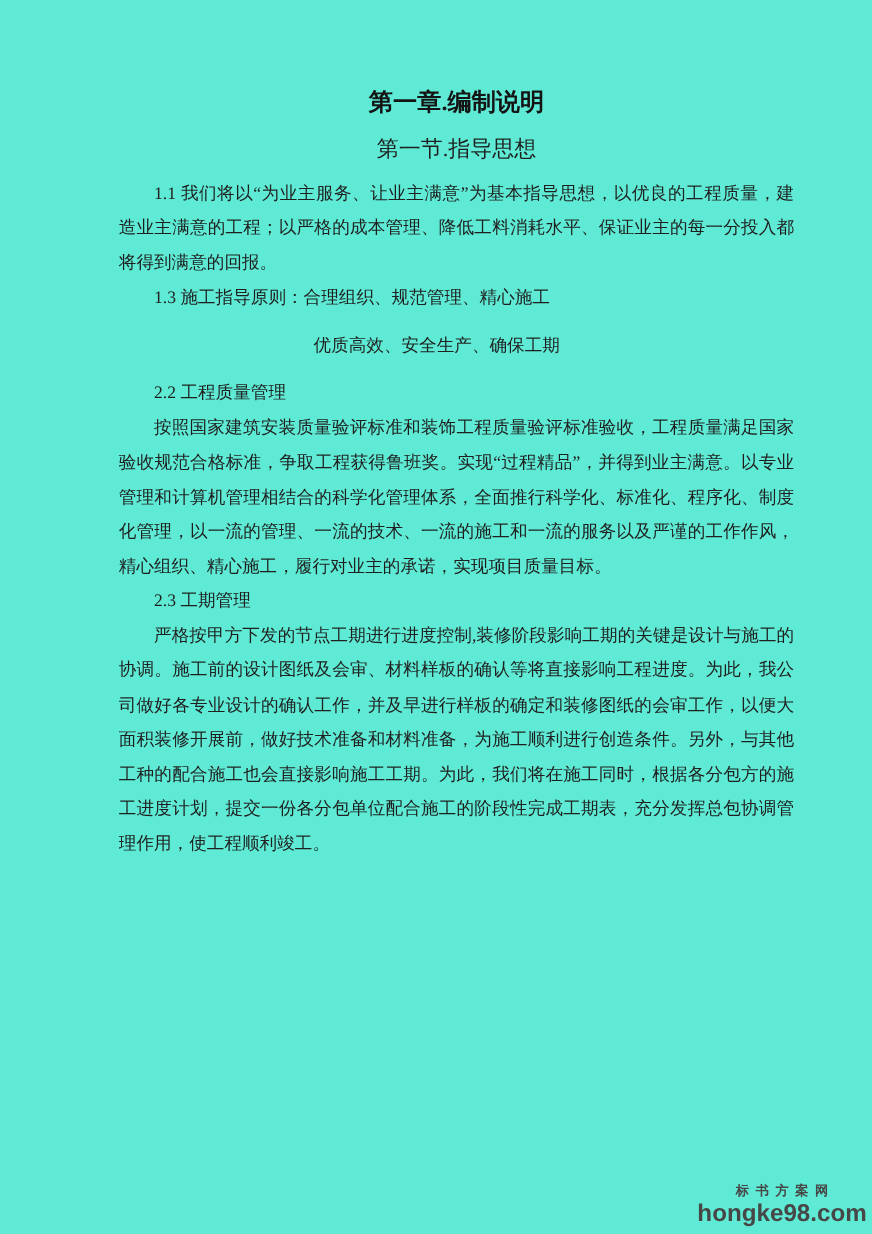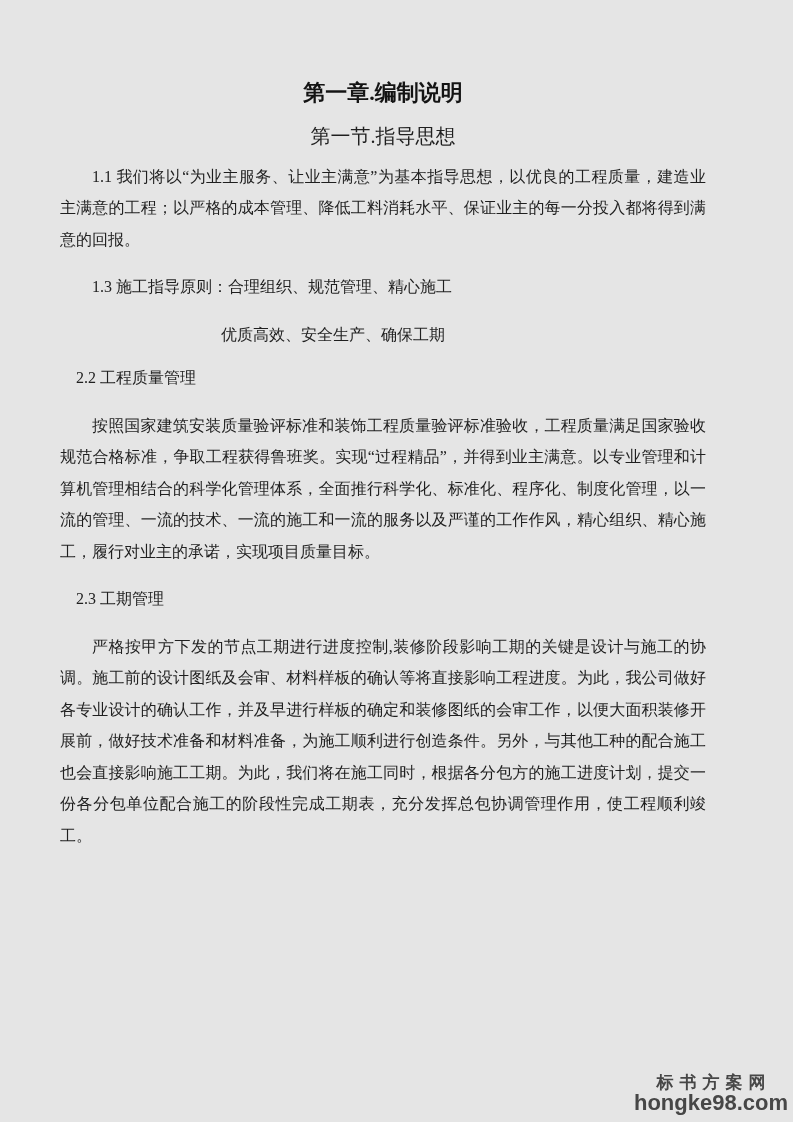--- a/index.html
+++ b/index.html
@@ -5,44 +5,44 @@
   html, body {
     margin: 0;
     padding: 0;
     background: #ffffff;
   }
   .page {
     position: relative;
     width: 793px;
     height: 1122px;
     margin: 0 auto;
-    background: #e5e5e5;
+    background: #5eead4;
     box-sizing: border-box;
-    padding: 78px 71px 0 44px;
+    padding: 78px 71px 0 108px;
     font-family: "Liberation Serif", "DejaVu Serif", serif;
     color: #1f1f1f;
     overflow: hidden;
   }
   .chapter-title {
     margin: 0 0 13px 0;
     font-size: 22px;
     line-height: 30px;
     font-weight: bold;
     text-align: center;
     color: #141414;
   }
   .section-heading {
     margin: 0;
     font-size: 20px;
     line-height: 31.5px;
     font-weight: normal;
     text-align: center;
   }
   .body-para {
-    margin: 16px;
+    margin: 0;
     font-size: 16px;
     line-height: 31.5px;
     text-align: justify;
     text-indent: 2em;
     word-break: break-all;
   }
   .body-para.first {
     margin-top: 8px;
   }
   .sub-heading {
@@ -62,21 +62,21 @@
   .watermark {
     position: absolute;
     right: 5px;
     bottom: 8px;
     text-align: center;
     color: #474747;
     user-select: none;
   }
   .watermark-cn {
     font-family: "Liberation Sans", "DejaVu Sans", sans-serif;
-    font-size: 17px;
+    font-size: 12px;
     font-weight: bold;
     letter-spacing: 6px;
     line-height: 19px;
     margin-right: -6px; 
   }
   .watermark-en {
     font-family: "Liberation Sans", "DejaVu Sans", sans-serif;
     font-size: 22px;
     font-weight: bold;
     line-height: 22px;

